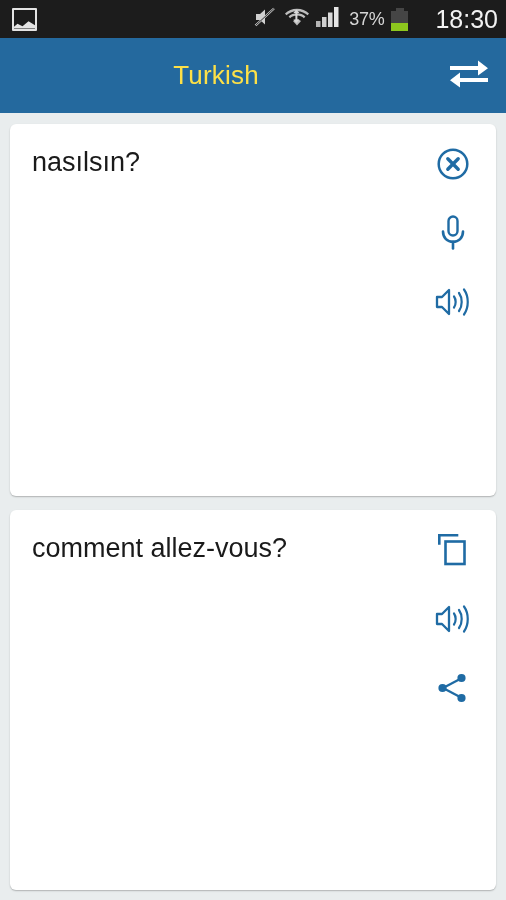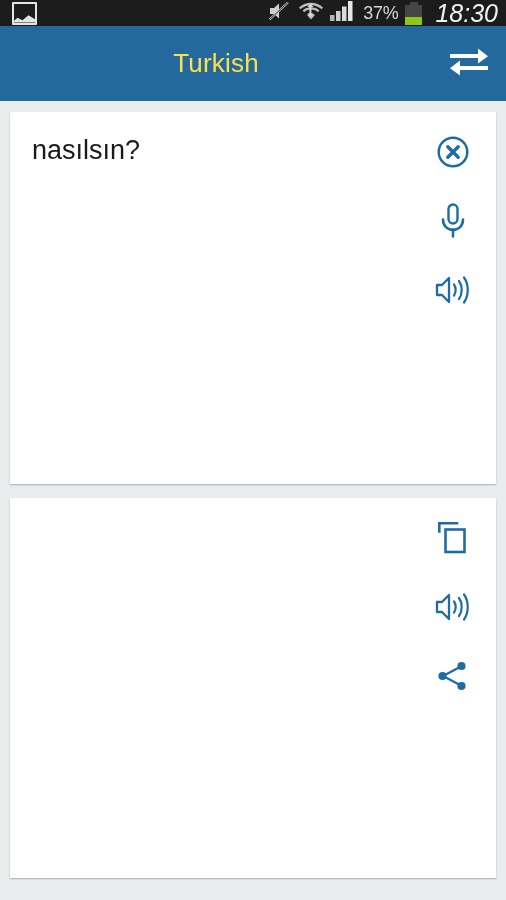--- a/index.html
+++ b/index.html
@@ -10,21 +10,21 @@
   body {
     width: 506px;
     height: 900px;
     overflow: hidden;
     font-family: "Liberation Sans", sans-serif;
     -webkit-font-smoothing: antialiased;
   }
 
   
   .statusbar {
-    height: 26px;
+    height: 38px;
     background: #1c1c1c;
     display: flex;
     align-items: center;
     padding: 0 8px 0 12px;
     box-sizing: border-box;
   }
   .sb-left { display: flex; align-items: center; gap: 8px; }
   .sb-right {
     margin-left: auto;
     display: flex;
@@ -49,23 +49,22 @@
   }
   .battery-pct {
     color: #d6d6d6;
     font-size: 18px;
     letter-spacing: -0.3px;
   }
   .clock {
     color: #f2f2f2;
     font-size: 25px;
     letter-spacing: 0px;
-    margin-left: 6px;
+    margin-left: 20px;
     line-height: 1;
-    font-style: italic;
   }
   .battery {
     width: 17px; height: 23px;
     position: relative;
     display: inline-block;
   }
   .battery .cap {
     position: absolute;
     top: 0; left: 4.5px;
     width: 8px; height: 3px;
@@ -110,21 +109,21 @@
   }
 
   
   .content {
     padding: 11px 10px 0 10px;
     box-sizing: border-box;
     height: 787px;
   }
   .card {
     background: #ffffff;
-    border-radius: 0;
+    border-radius: 6px;
     box-shadow: 0 1px 2px rgba(0,0,0,0.16), 0 1px 1px rgba(0,0,0,0.10);
     position: relative;
     box-sizing: border-box;
     padding: 22px 0 4px 22px;
   }
   .card.source { height: 372px; margin-bottom: 14px; }
   .card.target { height: 380px; }
 
   .card-text {
     font-size: 27px;
@@ -249,20 +248,21 @@
             <path d="M25,7 C28.6,12 28.6,20 25,25" fill="none" stroke="#1f6ba4" stroke-width="2.2" stroke-linecap="round"></path>
             <path d="M30,3.5 C35,10.5 35,21.5 30,28.5" fill="none" stroke="#1f6ba4" stroke-width="2.2" stroke-linecap="round"></path>
           </svg>
         </span>
       </div>
 
     </div>
   </div>
 
   <div class="card target">
+    <div class="card-text">comment allez-vous?</div>
     <div class="actions">
 
       <div class="action">
         <span>
           <svg width="32" height="34" viewBox="0 0 32 34">
             <path d="M2.3,10.5 L2.3,2.3 L20,2.3" fill="none" stroke="#1f6ba4" stroke-width="2.6" stroke-linecap="square"></path>
             <rect x="8.5" y="8.5" width="19" height="22.5" fill="none" stroke="#1f6ba4" stroke-width="2.6"></rect>
           </svg>
         </span>
       </div>

